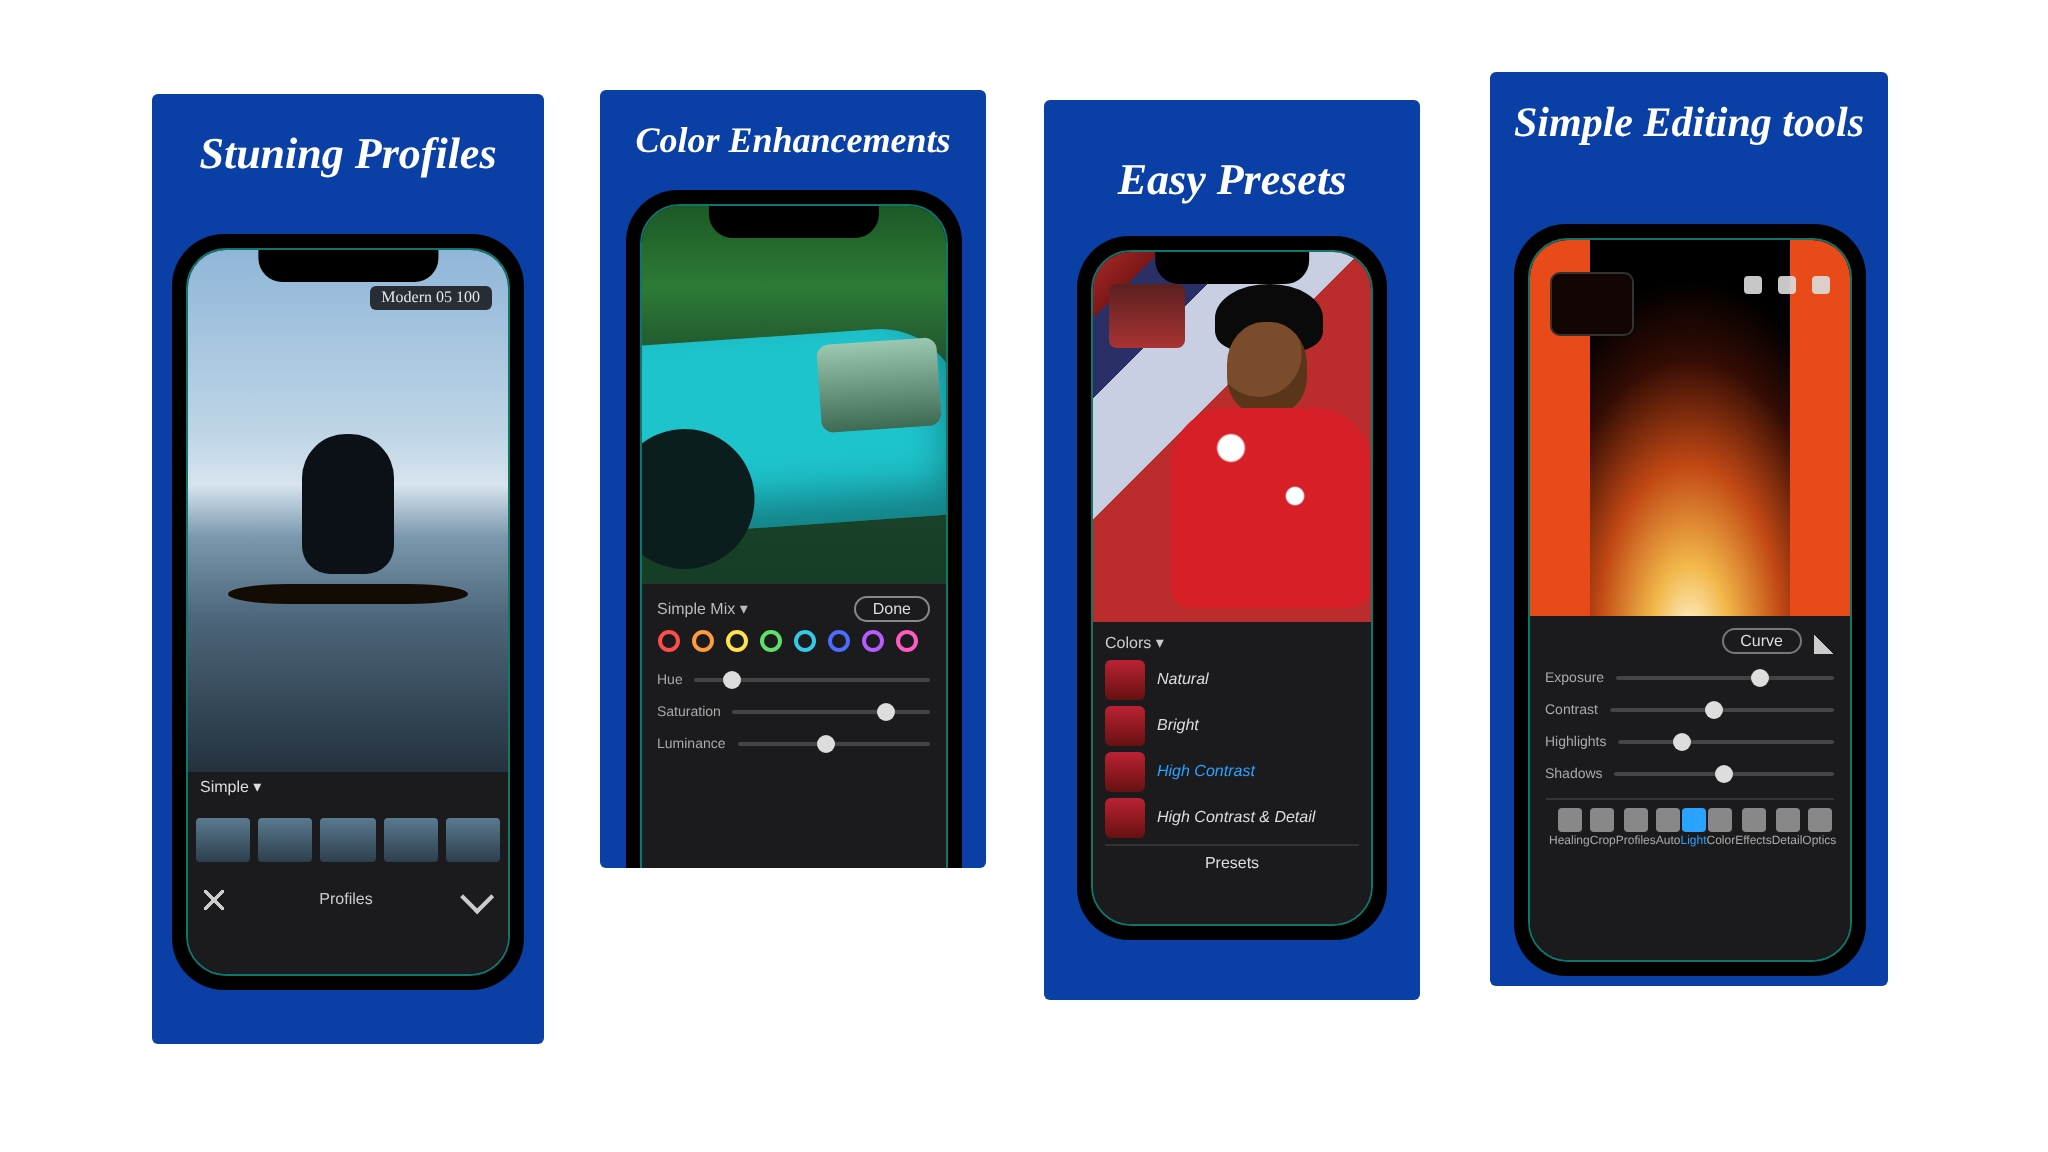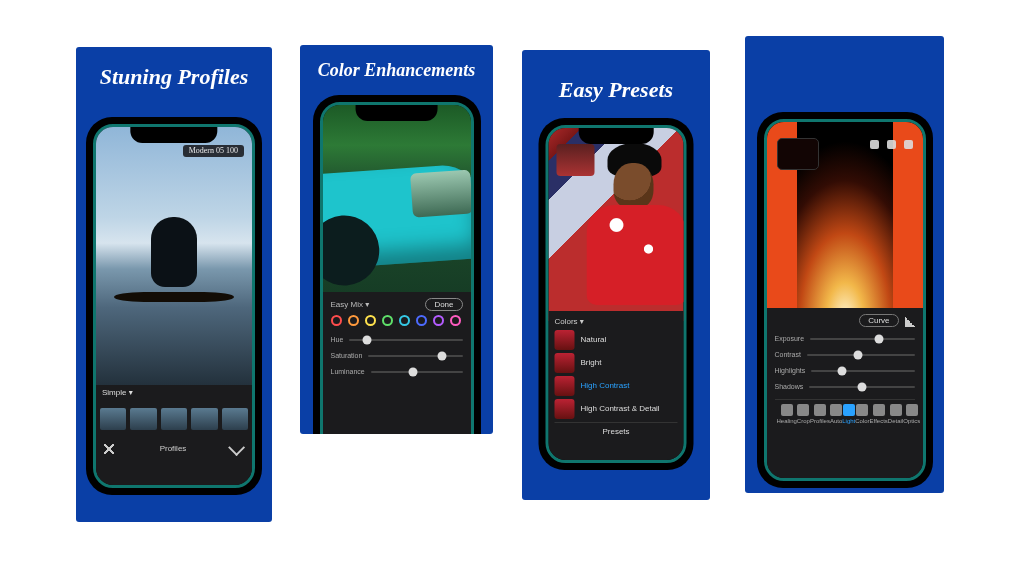--- a/index.html
+++ b/index.html
@@ -9,21 +9,21 @@
   .card2{left:300px; top:45px; width:193px; height:389px;}
   .card3{left:522px; top:50px; width:188px; height:450px;}
   .card4{left:745px; top:36px; width:199px; height:457px;}
   .title{font-style:italic;font-weight:700;text-align:center;line-height:1.1;padding:10px 6px 0 6px;}
   .t1{font-size:22px;margin-top:8px}
   .t2{font-size:18px;margin-top:6px}
   .t3{font-size:22px;margin-top:18px}
   .t4{font-size:21px;margin-top:4px}
 
   .phone{position:absolute;left:50%;transform:translateX(-50%);background:#000;border-radius:26px;}
-  .phone .screen{position:absolute;inset:7px;border-radius:20px;overflow:hidden;background:#111;border:3px solid #0f766e;padding-left:39px;}
+  .phone .screen{position:absolute;inset:7px;border-radius:20px;overflow:hidden;background:#111;border:1px solid #0f766e;padding-left:39px;}
   .notch{position:absolute;top:0;left:50%;transform:translateX(-50%);width:56%;height:16px;background:#000;border-bottom-left-radius:12px;border-bottom-right-radius:12px;z-index:10;}
 
   
   .ph1{top:70px;width:176px;height:378px;}
   .ph2{top:50px;width:168px;height:366px;}
   .ph3{top:68px;width:155px;height:352px;}
   .ph4{top:76px;width:176px;height:376px;}
 
   .img-area{position:absolute;left:0;right:0;top:0;}
   .bottom-panel{position:absolute;left:0;right:0;bottom:0;background:#1b1b1d;color:#ddd;font-family:-apple-system,Helvetica,Arial,sans-serif;}
@@ -57,21 +57,21 @@
   
   .store{position:absolute;inset:0;background:linear-gradient(135deg,#ad2a2a 0%,#7a1717 10%,#2a2f66 10%,#2a2f66 22%,#c8cfe2 22%,#c8cfe2 40%,#bb2d2d 40%);}
   .guy-head{position:absolute;left:48%;top:18%;width:40px;height:46px;background:radial-gradient(circle at 40% 35%,#7a4c2c 0 55%,#5a3519 56%);border-radius:46% 46% 40% 40%;}
   .guy-hair{position:absolute;left:44%;top:8%;width:54px;height:34px;background:#0a0a0a;border-radius:50% 50% 30% 30%;}
   .guy-body{position:absolute;left:28%;top:40%;width:100px;height:100px;background:radial-gradient(circle at 30% 20%,#fff 0 6%,transparent 7%),radial-gradient(circle at 62% 44%,#fff 0 5%,transparent 6%),#d61f27;border-radius:28px 28px 10px 10px;}
   .pip{position:absolute;top:16px;left:8px;width:38px;height:32px;border-radius:4px;background:linear-gradient(#5a2020,#a33);z-index:6;}
   .preset-panel{padding:6px 6px 4px;}
   .preset-panel .lab{font-size:8px;color:#ccc;margin-bottom:4px;}
   .preset-row{display:flex;align-items:center;gap:6px;margin:3px 0;}
   .preset-row .pth{width:20px;height:20px;border-radius:3px;background:linear-gradient(#b23,#611);}
-  .preset-row .pname{font-size:8px;color:#ddd;}
+  .preset-row .pname{font-size:8px;color:#ddd;font-style:italic;}
   .preset-row.sel .pname{color:#2aa2ff;}
   .preset-footer{text-align:center;font-size:8px;color:#ddd;padding-top:4px;border-top:1px solid #333;}
 
   
   .torii{position:absolute;inset:0;background:
      linear-gradient(#e94a1a,#e94a1a) left/30px 100% no-repeat,
      linear-gradient(#e94a1a,#e94a1a) right/30px 100% no-repeat,
      radial-gradient(ellipse 60% 90% at 50% 100%,#fff4d0 0%,#f2b84a 20%,#c14814 48%,#320c04 78%,#000 100%);}
   .pip4{position:absolute;top:16px;left:10px;width:40px;height:30px;border-radius:5px;background:#120504;z-index:6;border:1px solid #333;}
   .icons-tr{position:absolute;top:18px;right:10px;display:flex;gap:8px;z-index:6;}
@@ -126,21 +126,21 @@
       <div class="screen">
         <div class="notch"></div>
         <div class="img-area" style="height:58%">
           <div class="grass"></div>
           <div class="truck">
               <div class="wheelwell"></div>
             </div>
         </div>
         <div class="bottom-panel color-panel" style="height:42%">
           <div class="color-head">
-            <span>Easy Mix ▾</span>
+            <span>Simple Mix ▾</span>
             <span class="done-pill">Done</span>
           </div>
           <div class="dots" id="dots2">
               <span style="border-color: rgb(255, 77, 77);"></span>
               <span style="border-color: rgb(255, 154, 61);"></span>
               <span style="border-color: rgb(255, 226, 77);"></span>
               <span style="border-color: rgb(95, 224, 106);"></span>
               <span style="border-color: rgb(53, 201, 230);"></span>
               <span style="border-color: rgb(77, 107, 255);"></span>
               <span style="border-color: rgb(180, 92, 255);"></span>
@@ -203,20 +203,21 @@
                 <div class="pname">High Contrast &amp; Detail</div>
               </div>
             </div>
           <div class="preset-footer">Presets</div>
         </div>
       </div>
     </div>
   </div>
 
   <div class="card card4">
+    <div class="title t4">Simple Editing tools</div>
     <div class="phone ph4">
       <div class="screen">
         <div class="notch"></div>
         <div class="pip4"></div>
         <div class="icons-tr">
           <span></span>
           <span></span>
           <span></span>
         </div>
         <div class="img-area torii" style="height:55%"></div>

